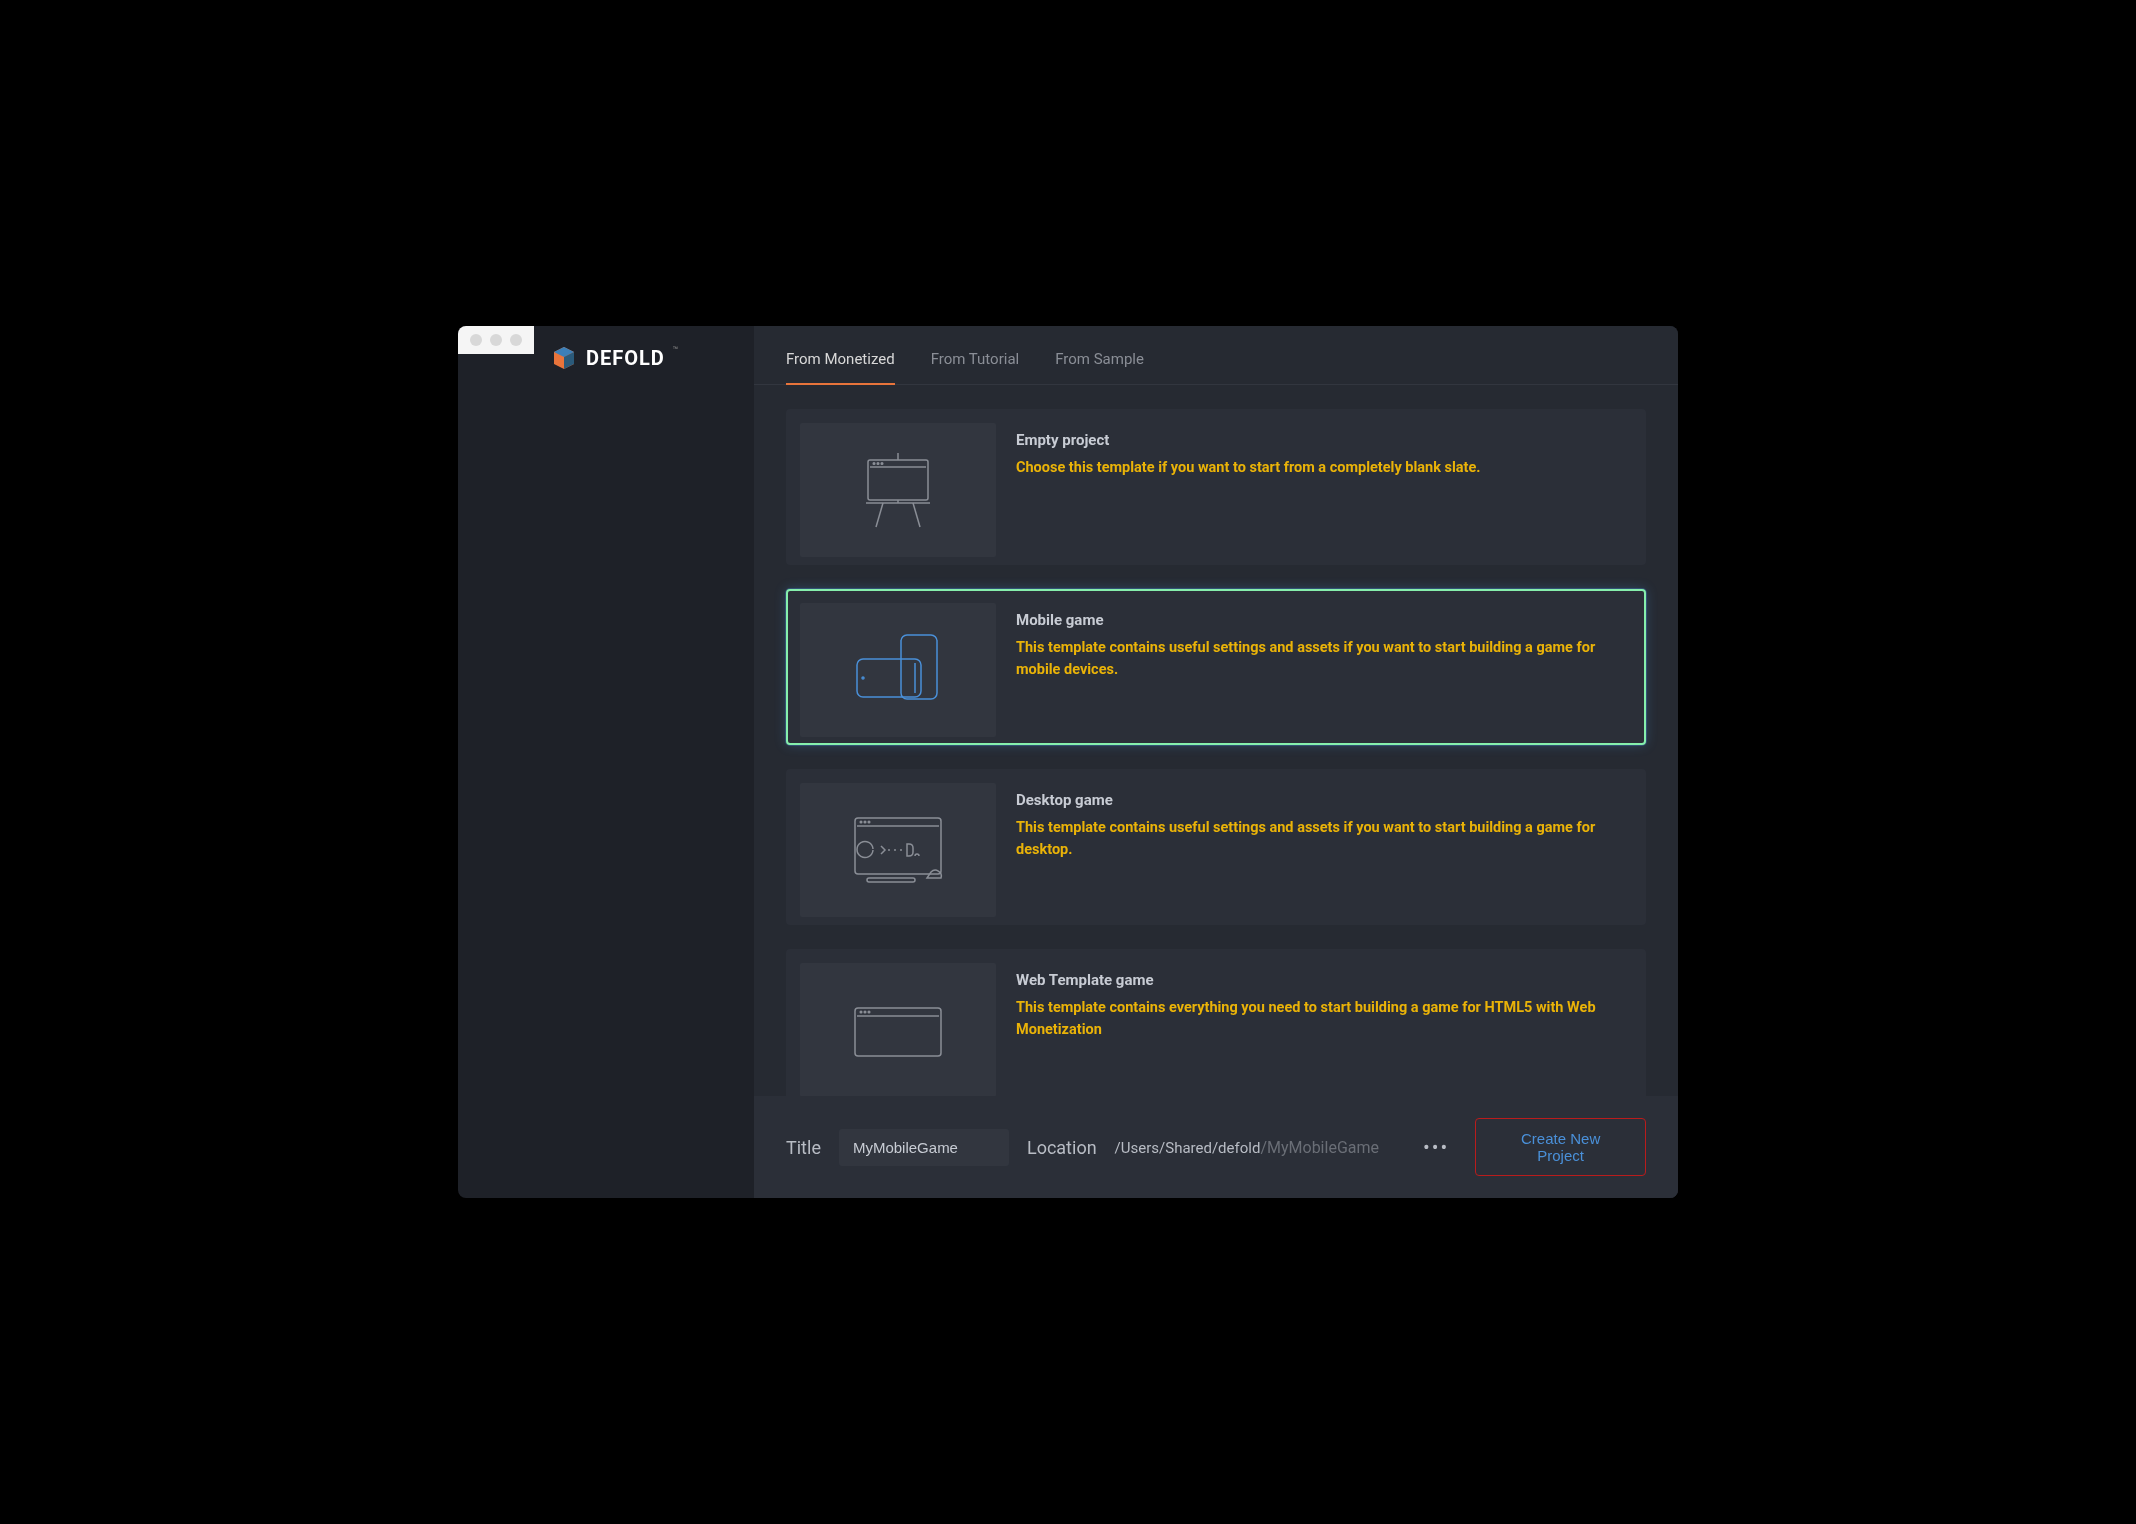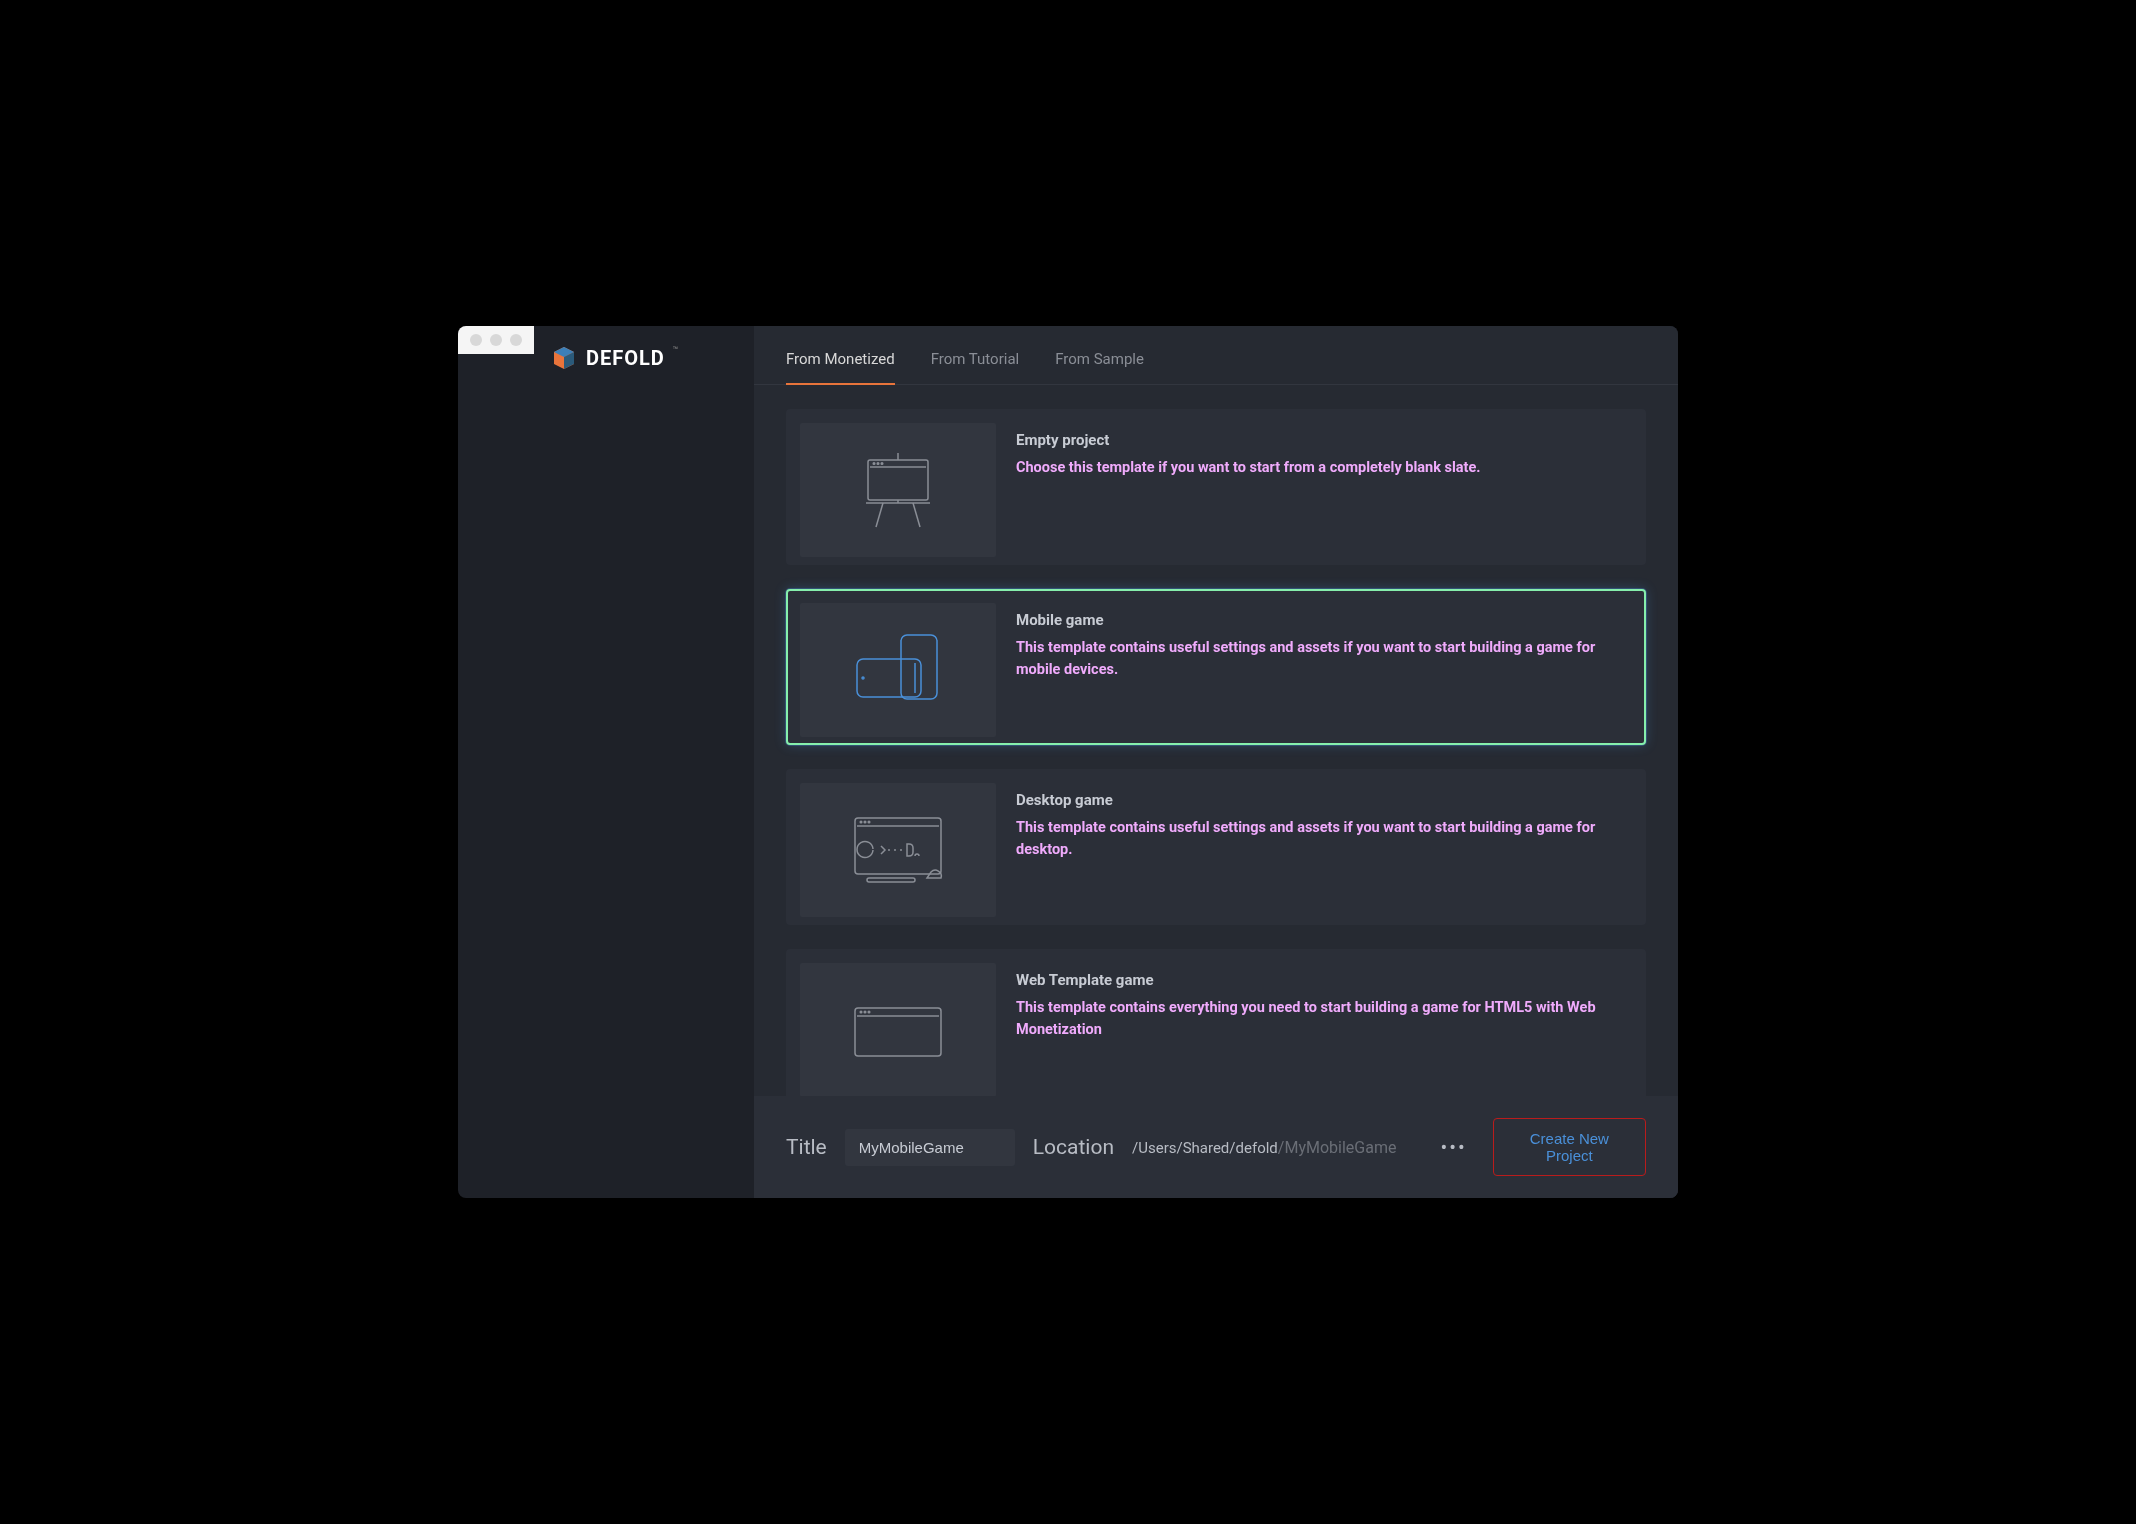--- a/index.html
+++ b/index.html
@@ -152,34 +152,34 @@
   padding-top: 8px;
   flex: 1;
   font-weight: bold;
 }
 .template-title {
   color: #c8ccd4;
   font-size: 15px;
   margin-bottom: 8px;
 }
 .template-desc {
-  color: #f0abfc;
+  color: #eab308;
   font-size: 14.5px;
   line-height: 1.5;
 }
 .footer {
   background: #2b2f38;
   padding: 22px 32px;
   display: flex;
   align-items: center;
   gap: 18px;
 }
 .footer-label {
   color: #b8bcc4;
-  font-size: 21px;
+  font-size: 18px;
 }
 .title-input {
   background: #32363f;
   border: none;
   color: #c8ccd4;
   padding: 10px 14px;
   font-size: 15px;
   border-radius: 3px;
   width: 170px;
 }

